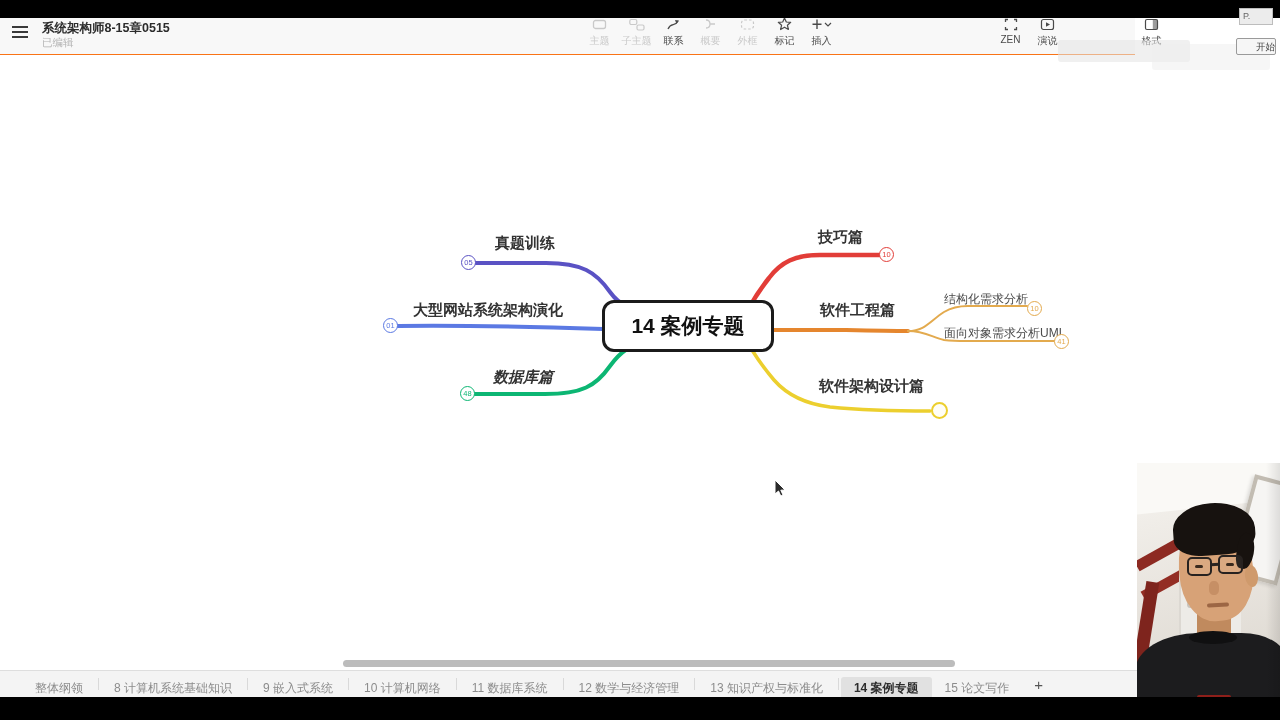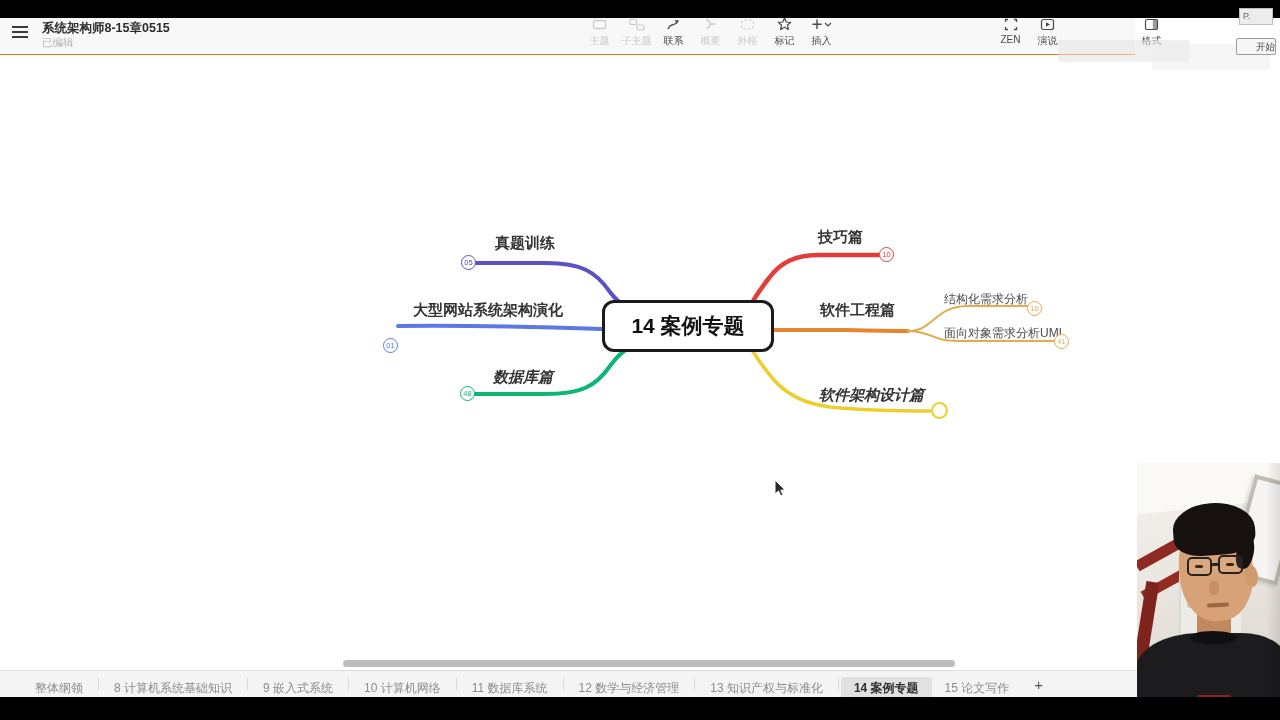--- a/index.html
+++ b/index.html
@@ -38,21 +38,21 @@
   .wm1 { position:absolute; left:1058px; top:40px; width:132px; height:22px; background:rgba(228,228,228,0.55); border-radius:3px; z-index:44; }
   .wm2 { position:absolute; left:1152px; top:44px; width:118px; height:26px; background:rgba(238,238,238,0.5); border-radius:3px; z-index:44; }
 
   
   .map-svg { position:absolute; left:0; top:0; width:1280px; height:720px; z-index:1; pointer-events:none; }
   .root-topic { position:absolute; left:602px; top:300px; width:172px; height:52px; background:#fff; border:3px solid #1b1b1b; border-radius:12px; display:flex; align-items:center; justify-content:center; font-size:21px; font-weight:700; color:#111; z-index:3; cursor:pointer; }
   .b-label { position:absolute; font-size:15px; font-weight:700; color:#333; white-space:nowrap; z-index:2; cursor:pointer; }
   .b-label.small { font-size:12px; font-weight:400; color:#4a4a4a; }
   .badge { position:absolute; width:15px; height:15px; border-radius:50%; background:#fff; border:1.5px solid; font-size:7.5px; display:flex; align-items:center; justify-content:center; z-index:2; cursor:pointer; }
   .c-purple { color:#5a52c4; border-color:#5a52c4; }
-  .c-blue   { color:#5b79e3; border-color:#5b79e3;margin-top:20px; }
+  .c-blue   { color:#5b79e3; border-color:#5b79e3; }
   .c-green  { color:#0cb673; border-color:#0cb673; }
   .c-red    { color:#e23d38; border-color:#e23d38; }
   .c-lorange{ color:#e3aa4e; border-color:#e3aa4e; }
   .c-yellow { color:#eccf2e; border-color:#eccf2e; }
   .badge.empty { width:17px; height:17px; border-width:2px; background:#fffef6; }
 
   
   .cursor { position:absolute; left:773px; top:479px; z-index:6; }
 
   
@@ -193,21 +193,21 @@
 
   <div class="root-topic">14 案例专题</div>
 
   <div class="b-label" style="left:495px; top:234px;">真题训练</div>
   <div class="b-label" style="left:413px; top:301px;">大型网站系统架构演化</div>
   <div class="b-label" style="left:493px; top:368px;font-style:italic;">数据库篇</div>
   <div class="b-label" style="left:818px; top:228px;">技巧篇</div>
   <div class="b-label" style="left:820px; top:301px;">软件工程篇</div>
   <div class="b-label small" style="left:944px; top:291px;">结构化需求分析</div>
   <div class="b-label small" style="left:944px; top:325px;">面向对象需求分析UML</div>
-  <div class="b-label" style="left:819px; top:386px;font-style:italic;">软件架构设计篇</div>
+  <div class="b-label" style="left:819px; top:377px;">软件架构设计篇</div>
 
   <div class="badge c-purple" style="left:461px; top:255px;">05</div>
   <div class="badge c-blue" style="left:383px; top:318px;">01</div>
   <div class="badge c-green" style="left:460px; top:386px;">48</div>
   <div class="badge c-red" style="left:879px; top:247px;">10</div>
   <div class="badge c-lorange" style="left:1027px; top:301px;">10</div>
   <div class="badge c-lorange" style="left:1054px; top:334px;">41</div>
   <div class="badge c-yellow empty" style="left:931px; top:402px;"></div>
 
   <svg class="cursor" width="14" height="20">

